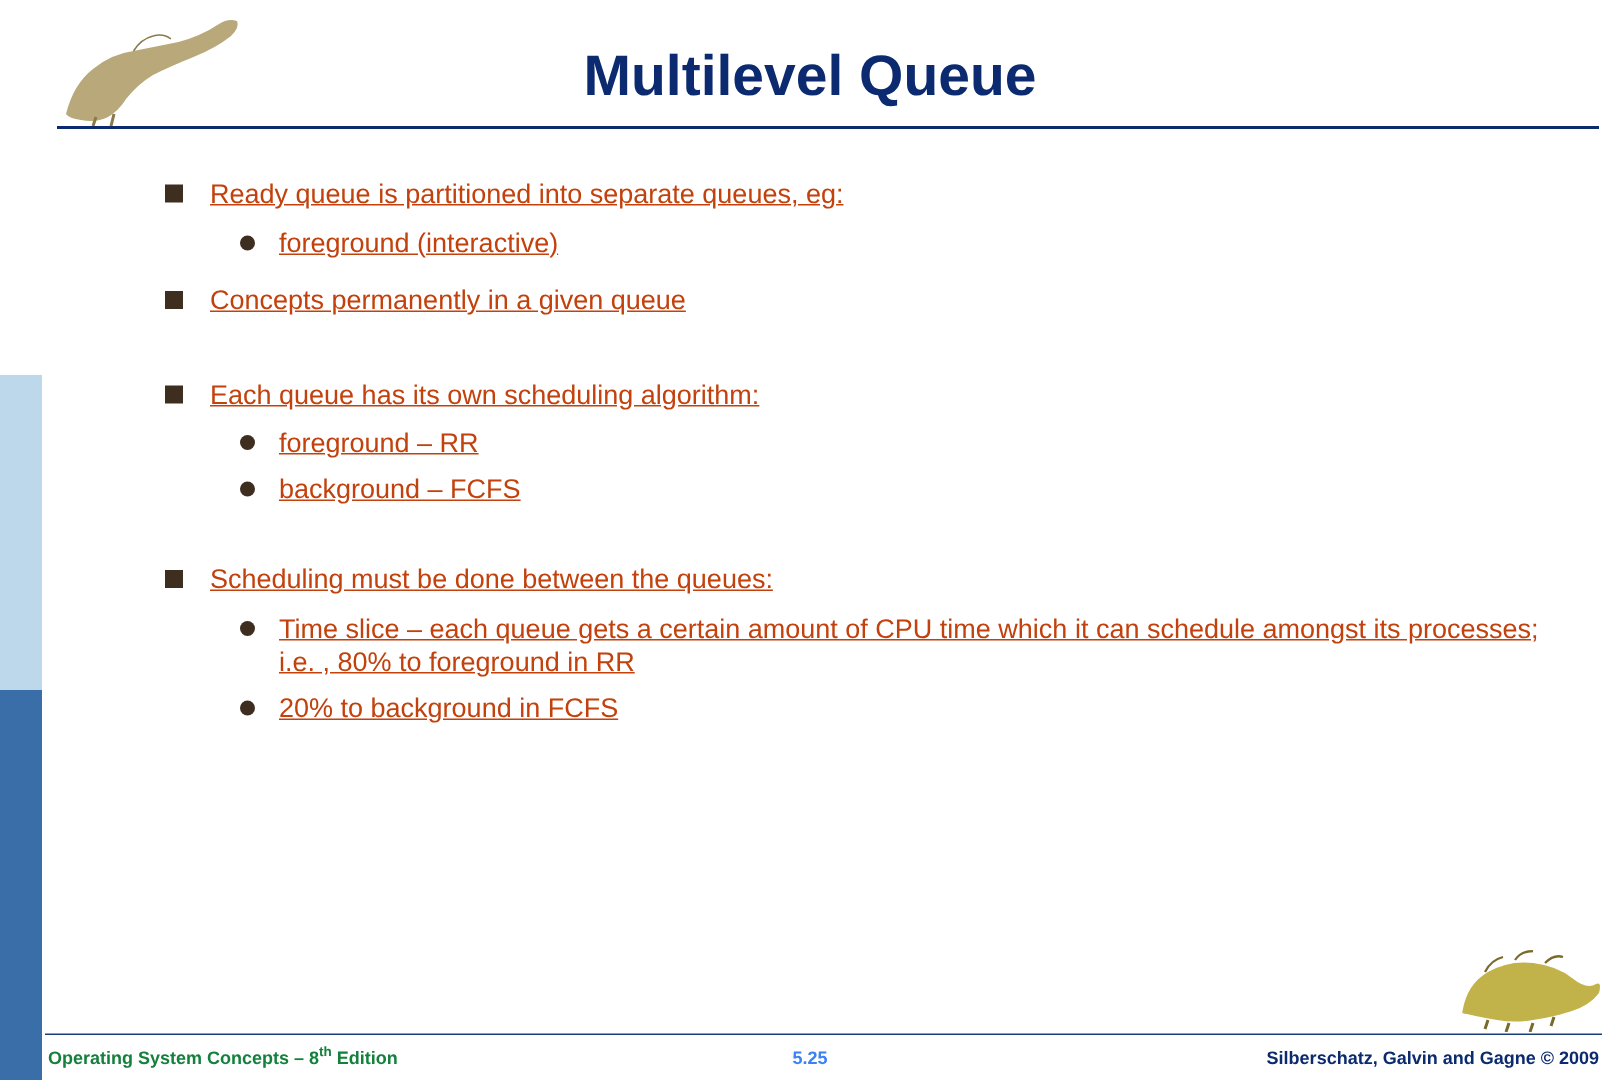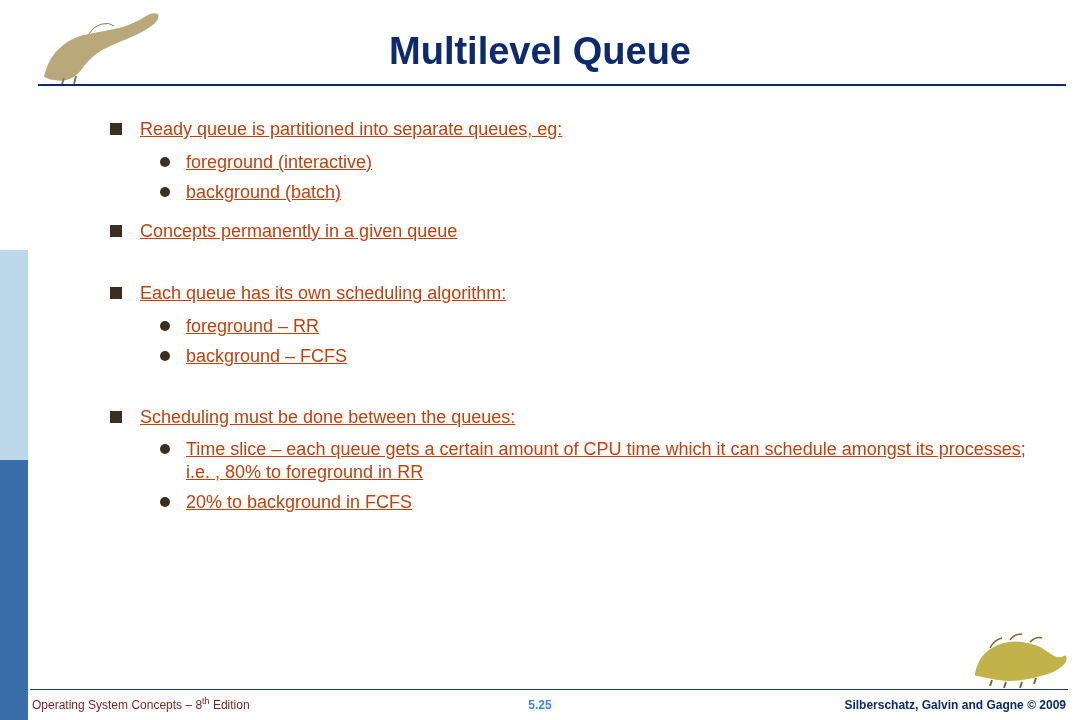--- a/index.html
+++ b/index.html
@@ -76,22 +76,22 @@
   .footer-line {
     position: absolute;
     left: 30px; right: 12px;
     bottom: 30px;
     height: 1px;
     background: #1a3e7a;
   }
   .footer-left {
     position: absolute;
     left: 32px; bottom: 8px;
-    font-size: 12px; font-weight: normal;
-    color: #7f1d1d;
+    font-size: 12px; font-weight: bold;
+    color: #15803d;
   }
   .footer-left sup { font-size: 9px; }
   .footer-center {
     position: absolute;
     left: 50%; transform: translateX(-50%);
     bottom: 8px;
     font-size: 12px; font-weight: bold;
     color: #3b82f6;
   }
   .footer-right {
@@ -123,21 +123,20 @@
     <path d="M30 72 L28 78 M42 70 L40 78" stroke="#8a7a4a" stroke-width="2"></path>
   </svg>
 </div>
 
 <div class="title">Multilevel Queue</div>
 <div class="title-rule"></div>
 
 <div class="content" id="content-root">
     <div class="bullet-1"><span class="sq"></span><span>Ready queue is partitioned into separate queues, eg:</span></div>
     <div class="bullet-2"><span class="dot"></span><span>foreground (interactive)</span></div>
-    <div class="bullet-2"><span class="dot"></span><span>background (batch)</span></div>
     <div class="gap-sm"></div>
     <div class="bullet-1"><span class="sq"></span><span>Concepts permanently in a given queue</span></div>
     <div class="gap-md"></div>
     <div class="bullet-1"><span class="sq"></span><span>Each queue has its own scheduling algorithm:</span></div>
     <div class="bullet-2"><span class="dot"></span><span>foreground – RR</span></div>
     <div class="bullet-2"><span class="dot"></span><span>background – FCFS</span></div>
     <div class="gap-md"></div>
     <div class="bullet-1"><span class="sq"></span><span>Scheduling must be done between the queues:</span></div>
     <div class="bullet-2"><span class="dot"></span><span>Time slice – each queue gets a certain amount of CPU time which it can schedule amongst its processes; i.e. , 80% to foreground in RR</span></div>
     <div class="bullet-2"><span class="dot"></span><span>20% to background in FCFS</span></div>

